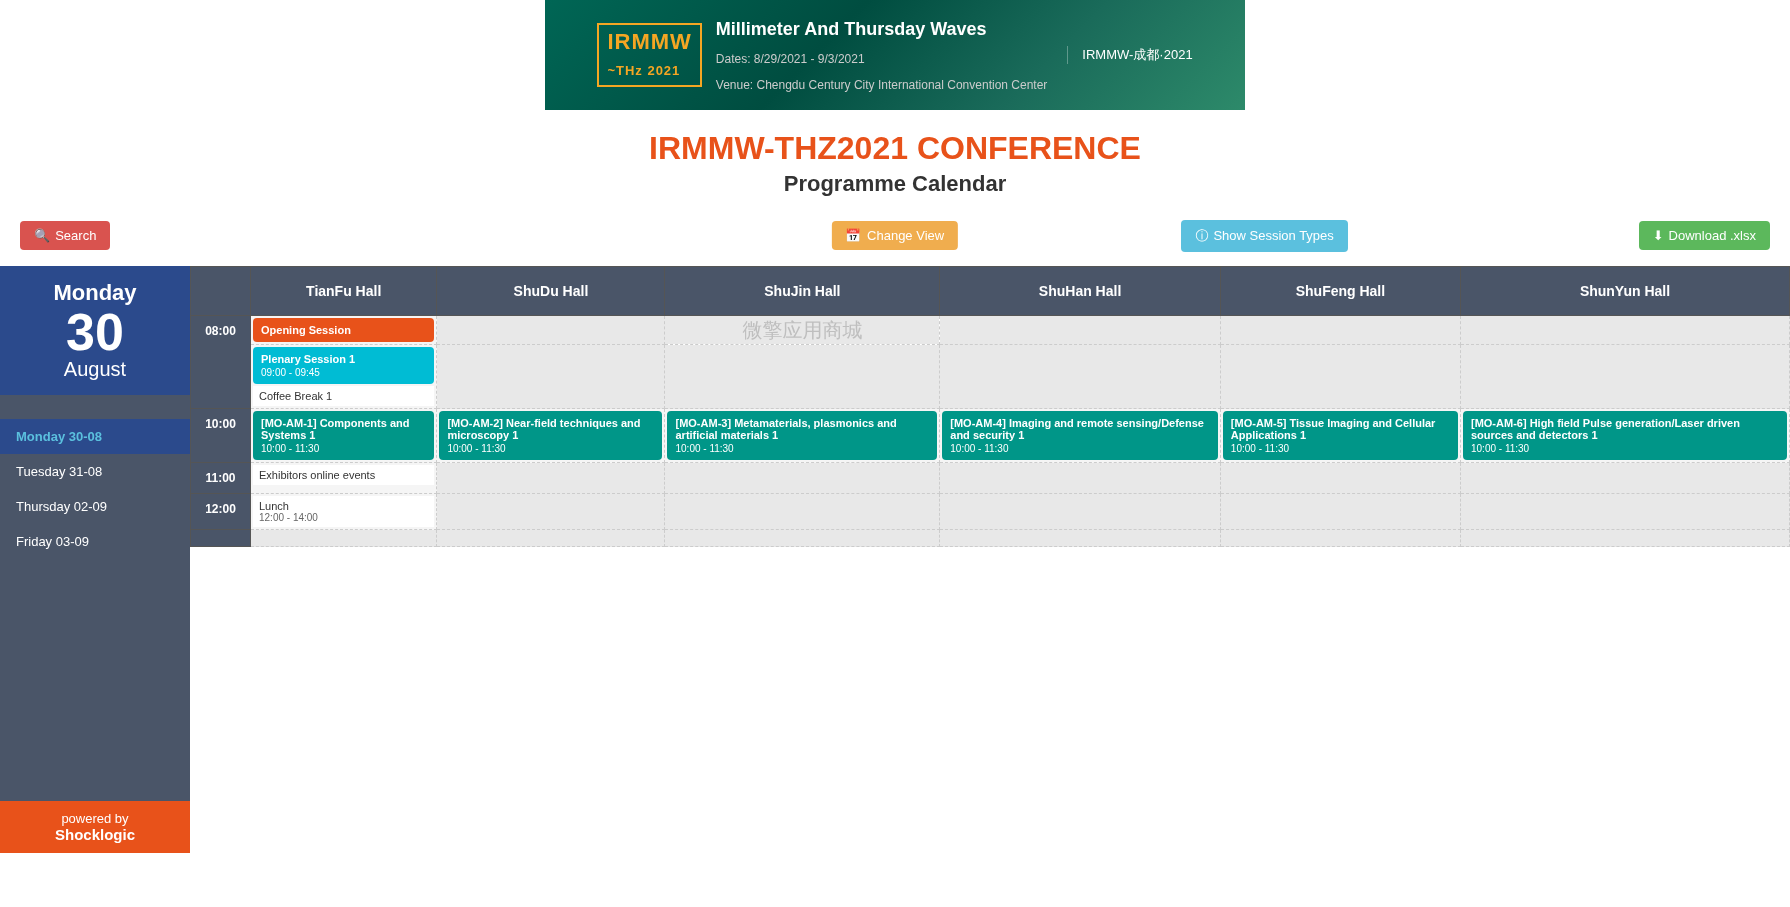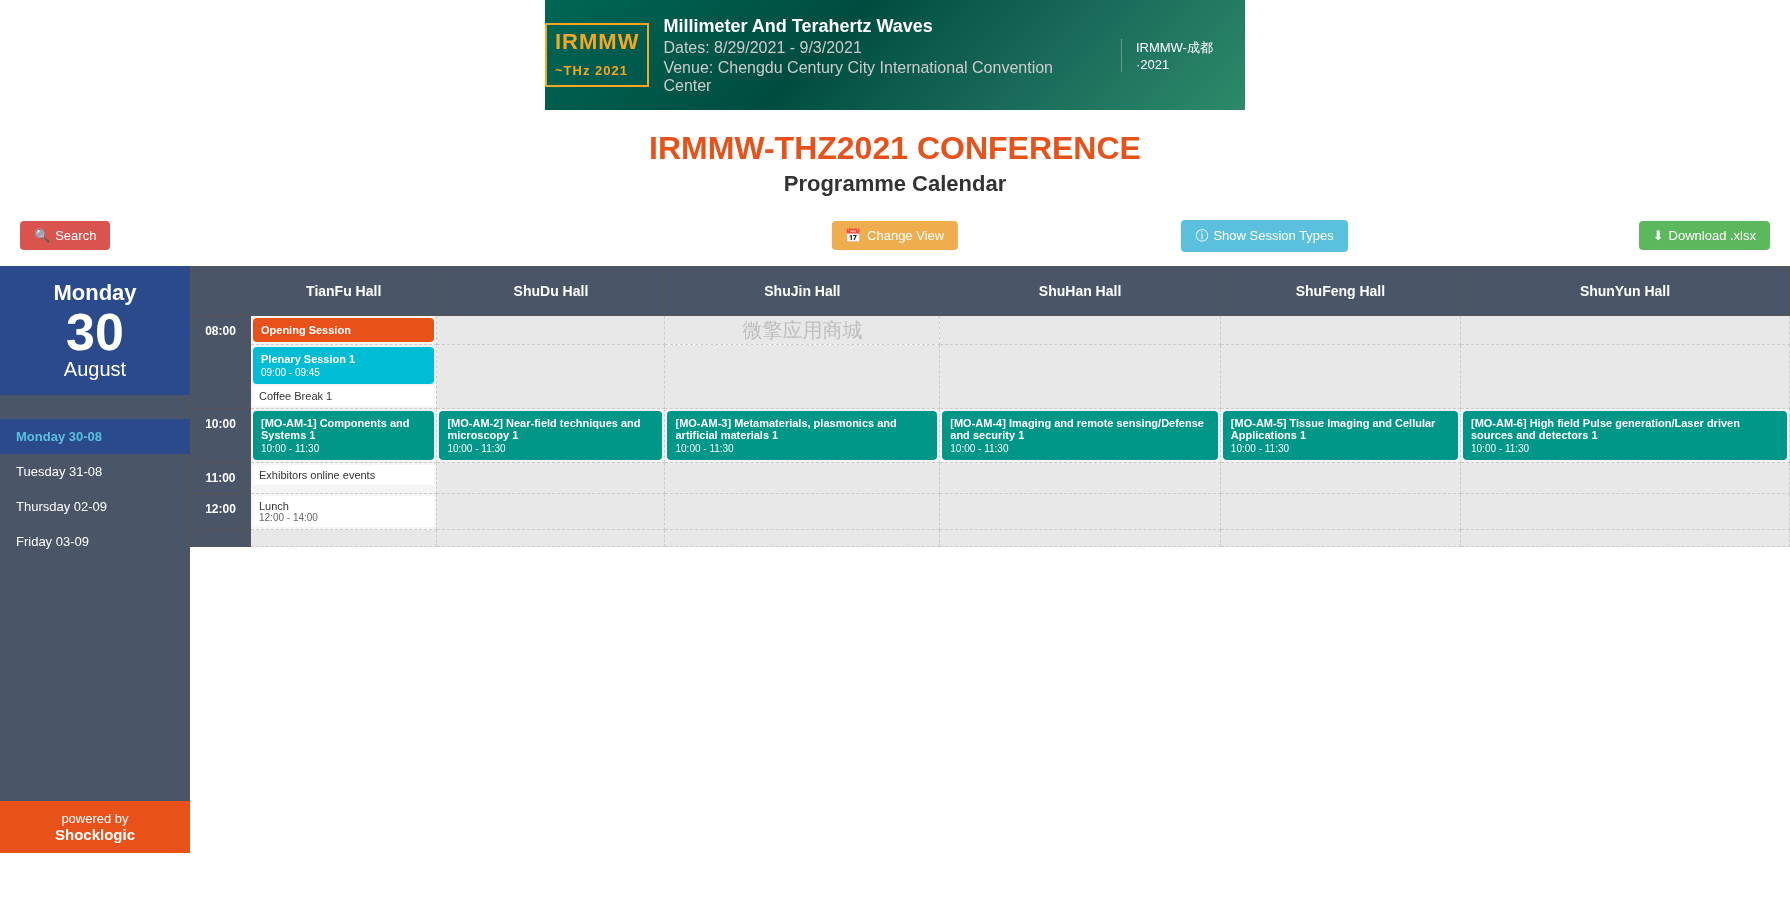--- a/index.html
+++ b/index.html
@@ -35,22 +35,22 @@
       font-weight: bold;
       margin-right: 14px;
       letter-spacing: 1px;
     }
     .banner-inner {
       display: flex;
       align-items: center;
     }
     .banner-dates {
       color: #ccc;
-      font-size: 16px;
-      margin-top: 2px;
+      font-size: 12px;
+      margin-top: 12px;
     }
 
     .conference-title {
       text-align: center;
       color: #e8521a;
       font-size: 32px;
       font-weight: bold;
       margin: 10px 0 4px 0;
     }
     .programme-subtitle {
@@ -275,21 +275,21 @@
 <body>
 
 <div>
   <div class="header-banner">
     <div class="banner-img">
       <div class="banner-inner">
         <div class="banner-logo">
           IRMMW<br><span style="font-size:13px;color:#f5a623;">~THz 2021</span>
         </div>
         <div class="banner-content">
-          <div style="color:#fff;font-size:18px;font-weight:bold;">Millimeter And Terahertz Waves</div>
+          <div style="color:#fff;font-size:18px;font-weight:bold;">Millimeter And Thursday Waves</div>
           <div class="banner-dates">Dates: 8/29/2021 - 9/3/2021</div>
           <div class="banner-dates">Venue: Chengdu Century City International Convention Center</div>
         </div>
         <div style="margin-left:20px;color:#fff;font-size:13px;border-left:1px solid rgba(255,255,255,0.3);padding-left:14px;">
           IRMMW-成都·2021
         </div>
       </div>
     </div>
   </div>
 </div>

